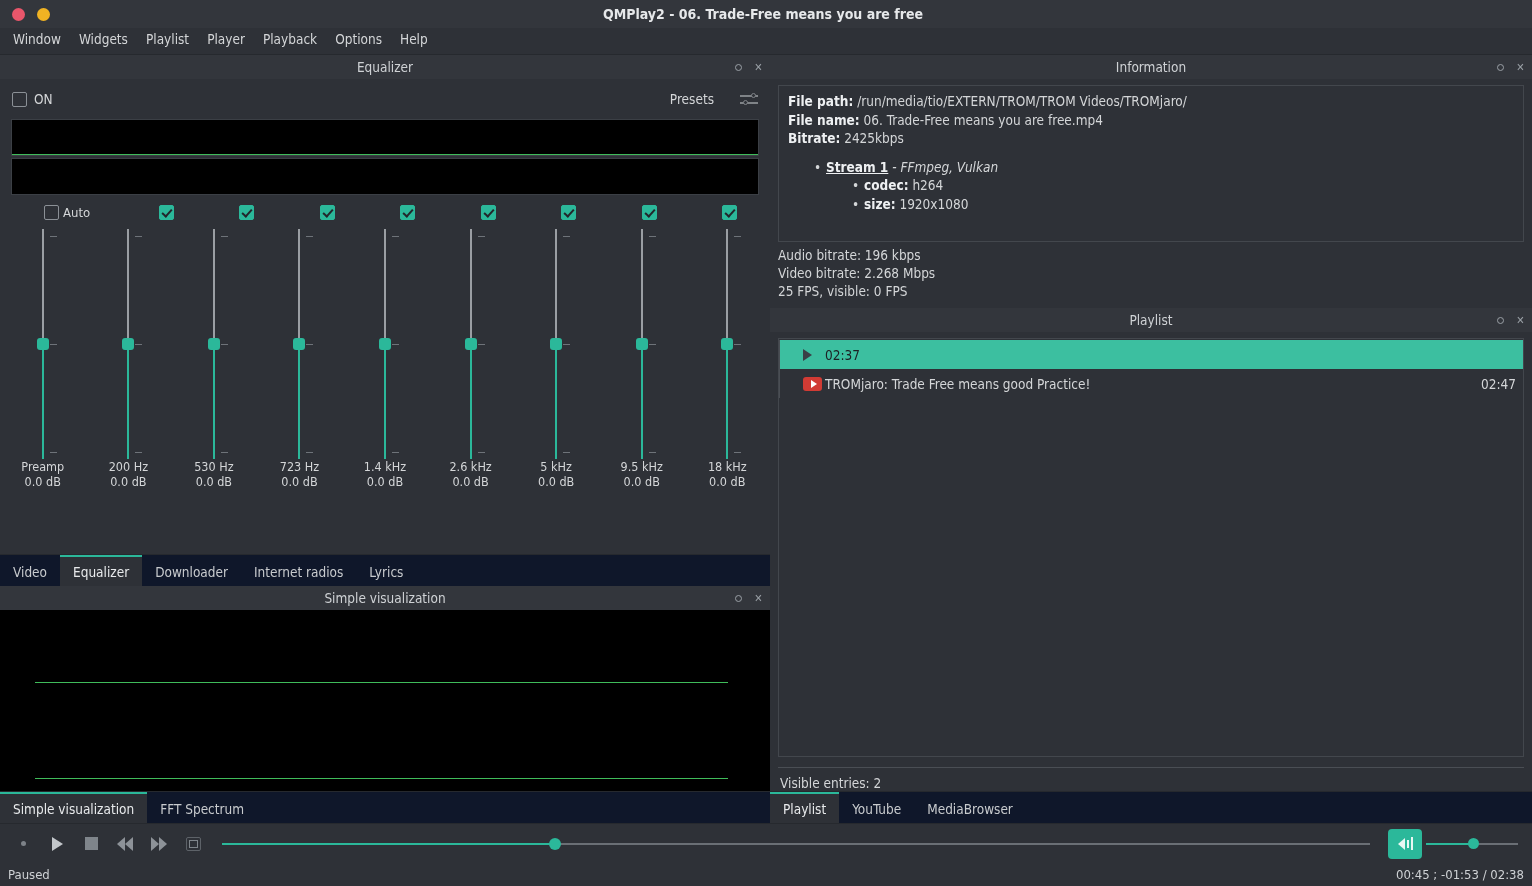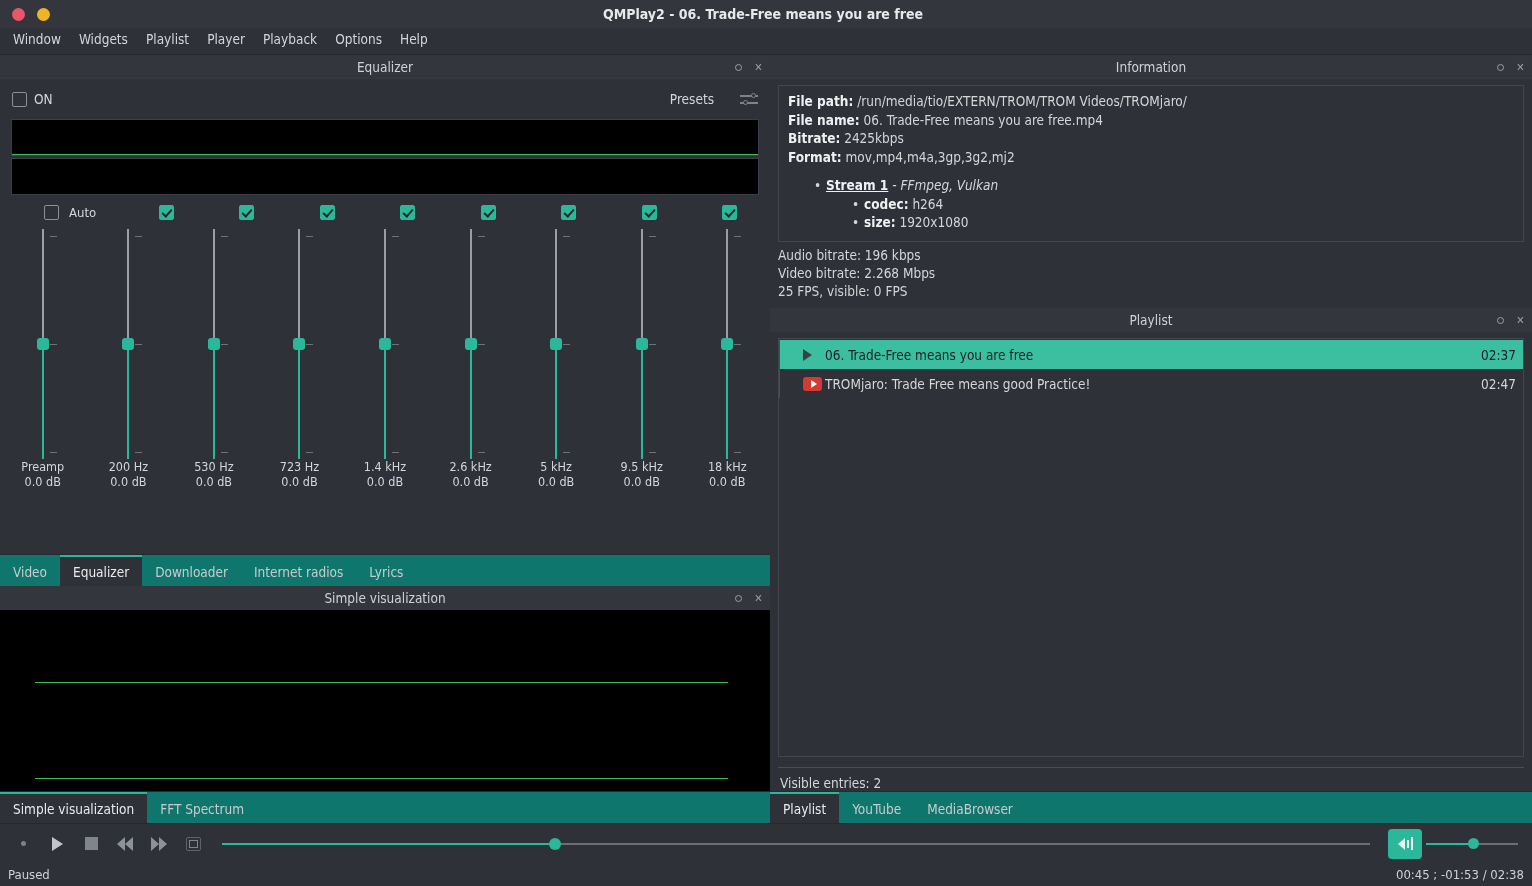--- a/index.html
+++ b/index.html
@@ -95,21 +95,21 @@
   }
   .eq-graph.g1 { margin-bottom: 2px; position: relative; }
   .eq-graph.g1::after {
     content: ""; position: absolute; left: 0; right: 0; bottom: 0;
     height: 1px; background: #3fbb5a;
   }
 
   .eq-checks {
     display: flex; align-items: center; height: 34px; padding-left: 44px;
   }
-  .auto-row { display: flex; gap: 10px; width: 82px; }
+  .auto-row { display: flex; gap: 4px; width: 82px; }
   .auto-lbl { font-size: 13px; }
   .band-checks { display: flex; flex: 1; }
   .band-check { flex: 1; display: flex; justify-content: center; }
 
   .eq-sliders { display: flex; padding: 0 0 0 0; height: 300px; }
   .eq-col {
     flex: 1; display: flex; flex-direction: column; align-items: center;
     position: relative;
   }
   .eq-col:first-child { margin-left: 0; }
@@ -132,21 +132,21 @@
   }
   .tick {
     position: absolute; left: 50%; margin-left: 7px;
     width: 7px; height: 1px; background: #6e7379;
   }
   .eq-lbl { font-size: 12.5px; color: #d4d6d8; text-align: center; line-height: 15px; }
 
   
   .tabbar {
     display: flex; height: 32px; align-items: stretch;
-    background: #0f766e; border-top: 1px solid #26292e;
+    background: #0f172a; border-top: 1px solid #26292e;
   }
   .tab {
     padding: 0 13px; display: flex; align-items: center;
     font-size: 13.5px; color: #c8cbce; cursor: pointer;
     border-top: 2px solid transparent;
   }
   .tab.active { color: #e8eaec; border-top-color: #2bb89a; background: #2e3137; }
 
   
   .vis-panel { flex: 1; display: flex; flex-direction: column; }
@@ -540,24 +540,20 @@
             <b>File path:</b>
             <span>/run/media/tio/EXTERN/TROM/TROM Videos/TROMjaro/</span>
           </div>
           <div>
             <b>File name:</b>
             <span>06. Trade-Free means you are free.mp4</span>
           </div>
           <div>
             <b>Bitrate:</b>
             <span>2425kbps</span>
-          </div>
-          <div>
-            <b>Format:</b>
-            <span>mov,mp4,m4a,3gp,3g2,mj2</span>
           </div>
           <div style="height:10px;"></div>
           <ul class="info-ul">
             <li>
               <span class="stream-link">Stream 1</span>
               <span class="ital">- FFmpeg, Vulkan</span>
               <ul class="info-ul sub">
                 <li>
                   <b>codec:</b>
                   <span>h264</span>
@@ -588,21 +584,20 @@
       </div>
 
       <div class="pl-panel">
         <div class="pl-list" id="pl-list">
             <div class="pl-row selected">
               <div class="pl-tree-line"></div>
               <div class="pl-indent"></div>
               <div class="pl-icon">
                 <span class="tri-play"></span>
               </div>
-              <div class="pl-title">06. Trade-Free means you are free</div>
               <div class="pl-time">02:37</div>
             </div>
             <div class="pl-row">
               <div class="pl-tree-line"></div>
               <div class="pl-indent"></div>
               <div class="pl-icon">
                 <span class="yt-ico"></span>
               </div>
               <div class="pl-title">TROMjaro: Trade Free means good Practice!</div>
               <div class="pl-time">02:47</div>

